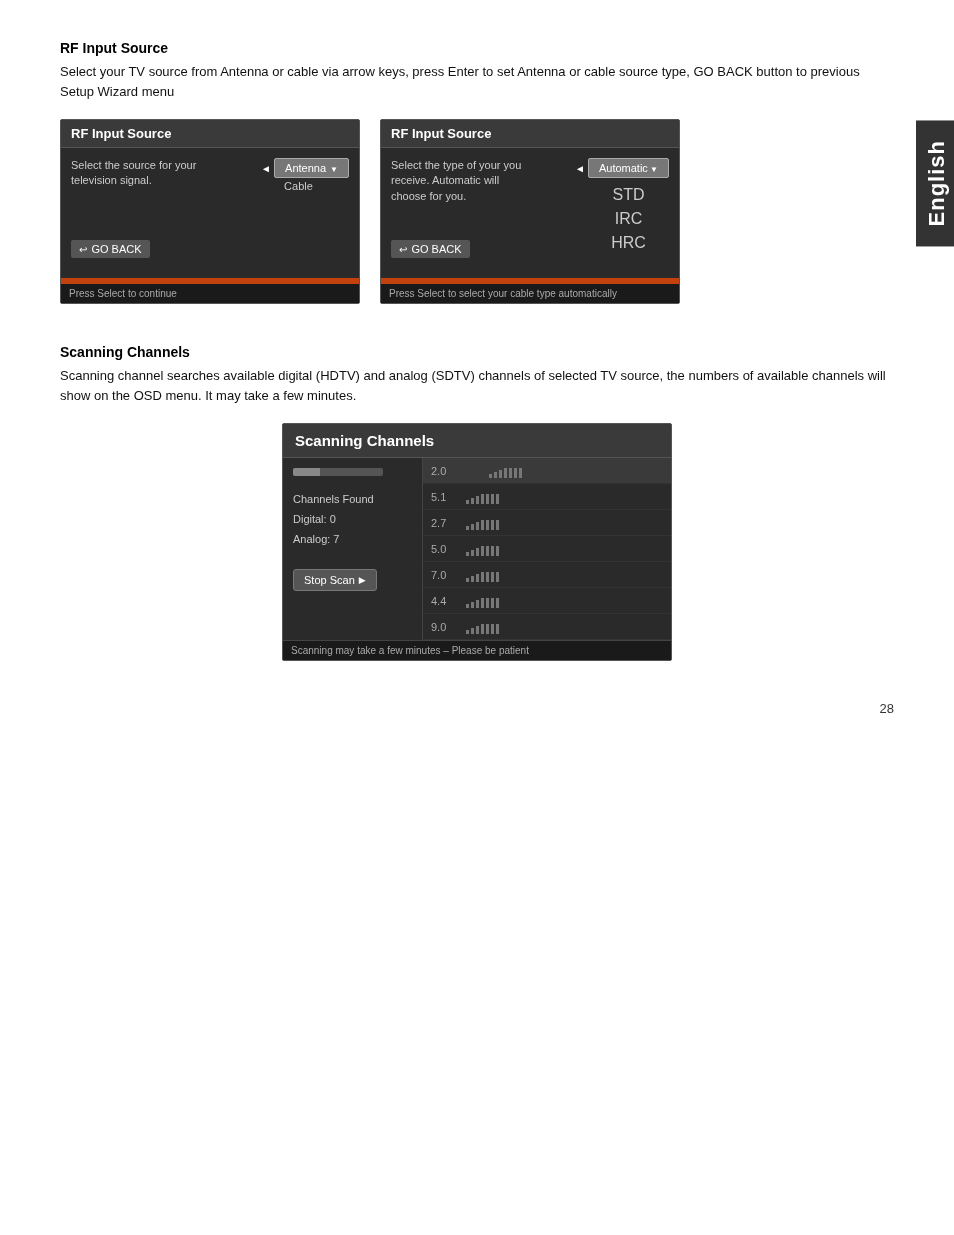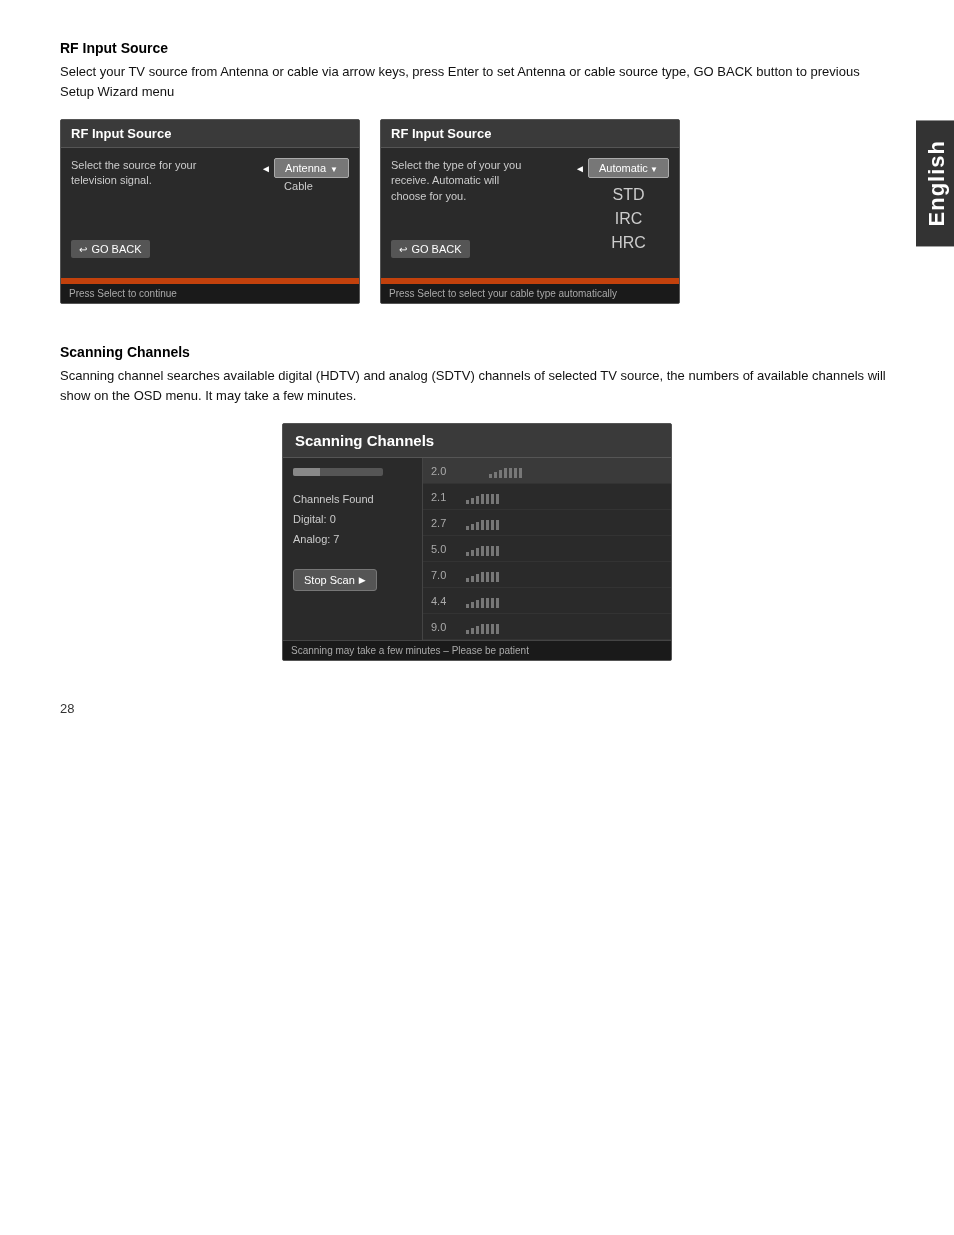--- a/index.html
+++ b/index.html
@@ -289,21 +289,21 @@
     .scanning-panel-footer {
       background: #1a1a1a;
       color: #aaa;
       font-size: 10px;
       padding: 4px 8px;
       border-top: 1px solid #444;
     }
 
     
     .page-number {
-      text-align: left;
+      text-align: right;
       margin-top: 40px;
       font-size: 13px;
       color: #333;
     }
 
     
     .cable-options {
       position: absolute;
       right: 10px;
       top: 10px;
@@ -440,21 +440,21 @@
                 <div class="signal-bar" style="height:4px"></div>
                 <div class="signal-bar" style="height:6px"></div>
                 <div class="signal-bar" style="height:8px"></div>
                 <div class="signal-bar" style="height:10px"></div>
                 <div class="signal-bar" style="height:10px"></div>
                 <div class="signal-bar" style="height:10px"></div>
                 <div class="signal-bar" style="height:10px"></div>
               </div>
             </div>
             <div class="scan-channel-row">
-              <span class="scan-channel-num">2.1</span>
+              <span class="scan-channel-num">5.1</span>
               <div class="scan-signal-bars">
                 <div class="signal-bar" style="height:4px"></div>
                 <div class="signal-bar" style="height:6px"></div>
                 <div class="signal-bar" style="height:8px"></div>
                 <div class="signal-bar" style="height:10px"></div>
                 <div class="signal-bar" style="height:10px"></div>
                 <div class="signal-bar" style="height:10px"></div>
                 <div class="signal-bar" style="height:10px"></div>
               </div>
             </div>

